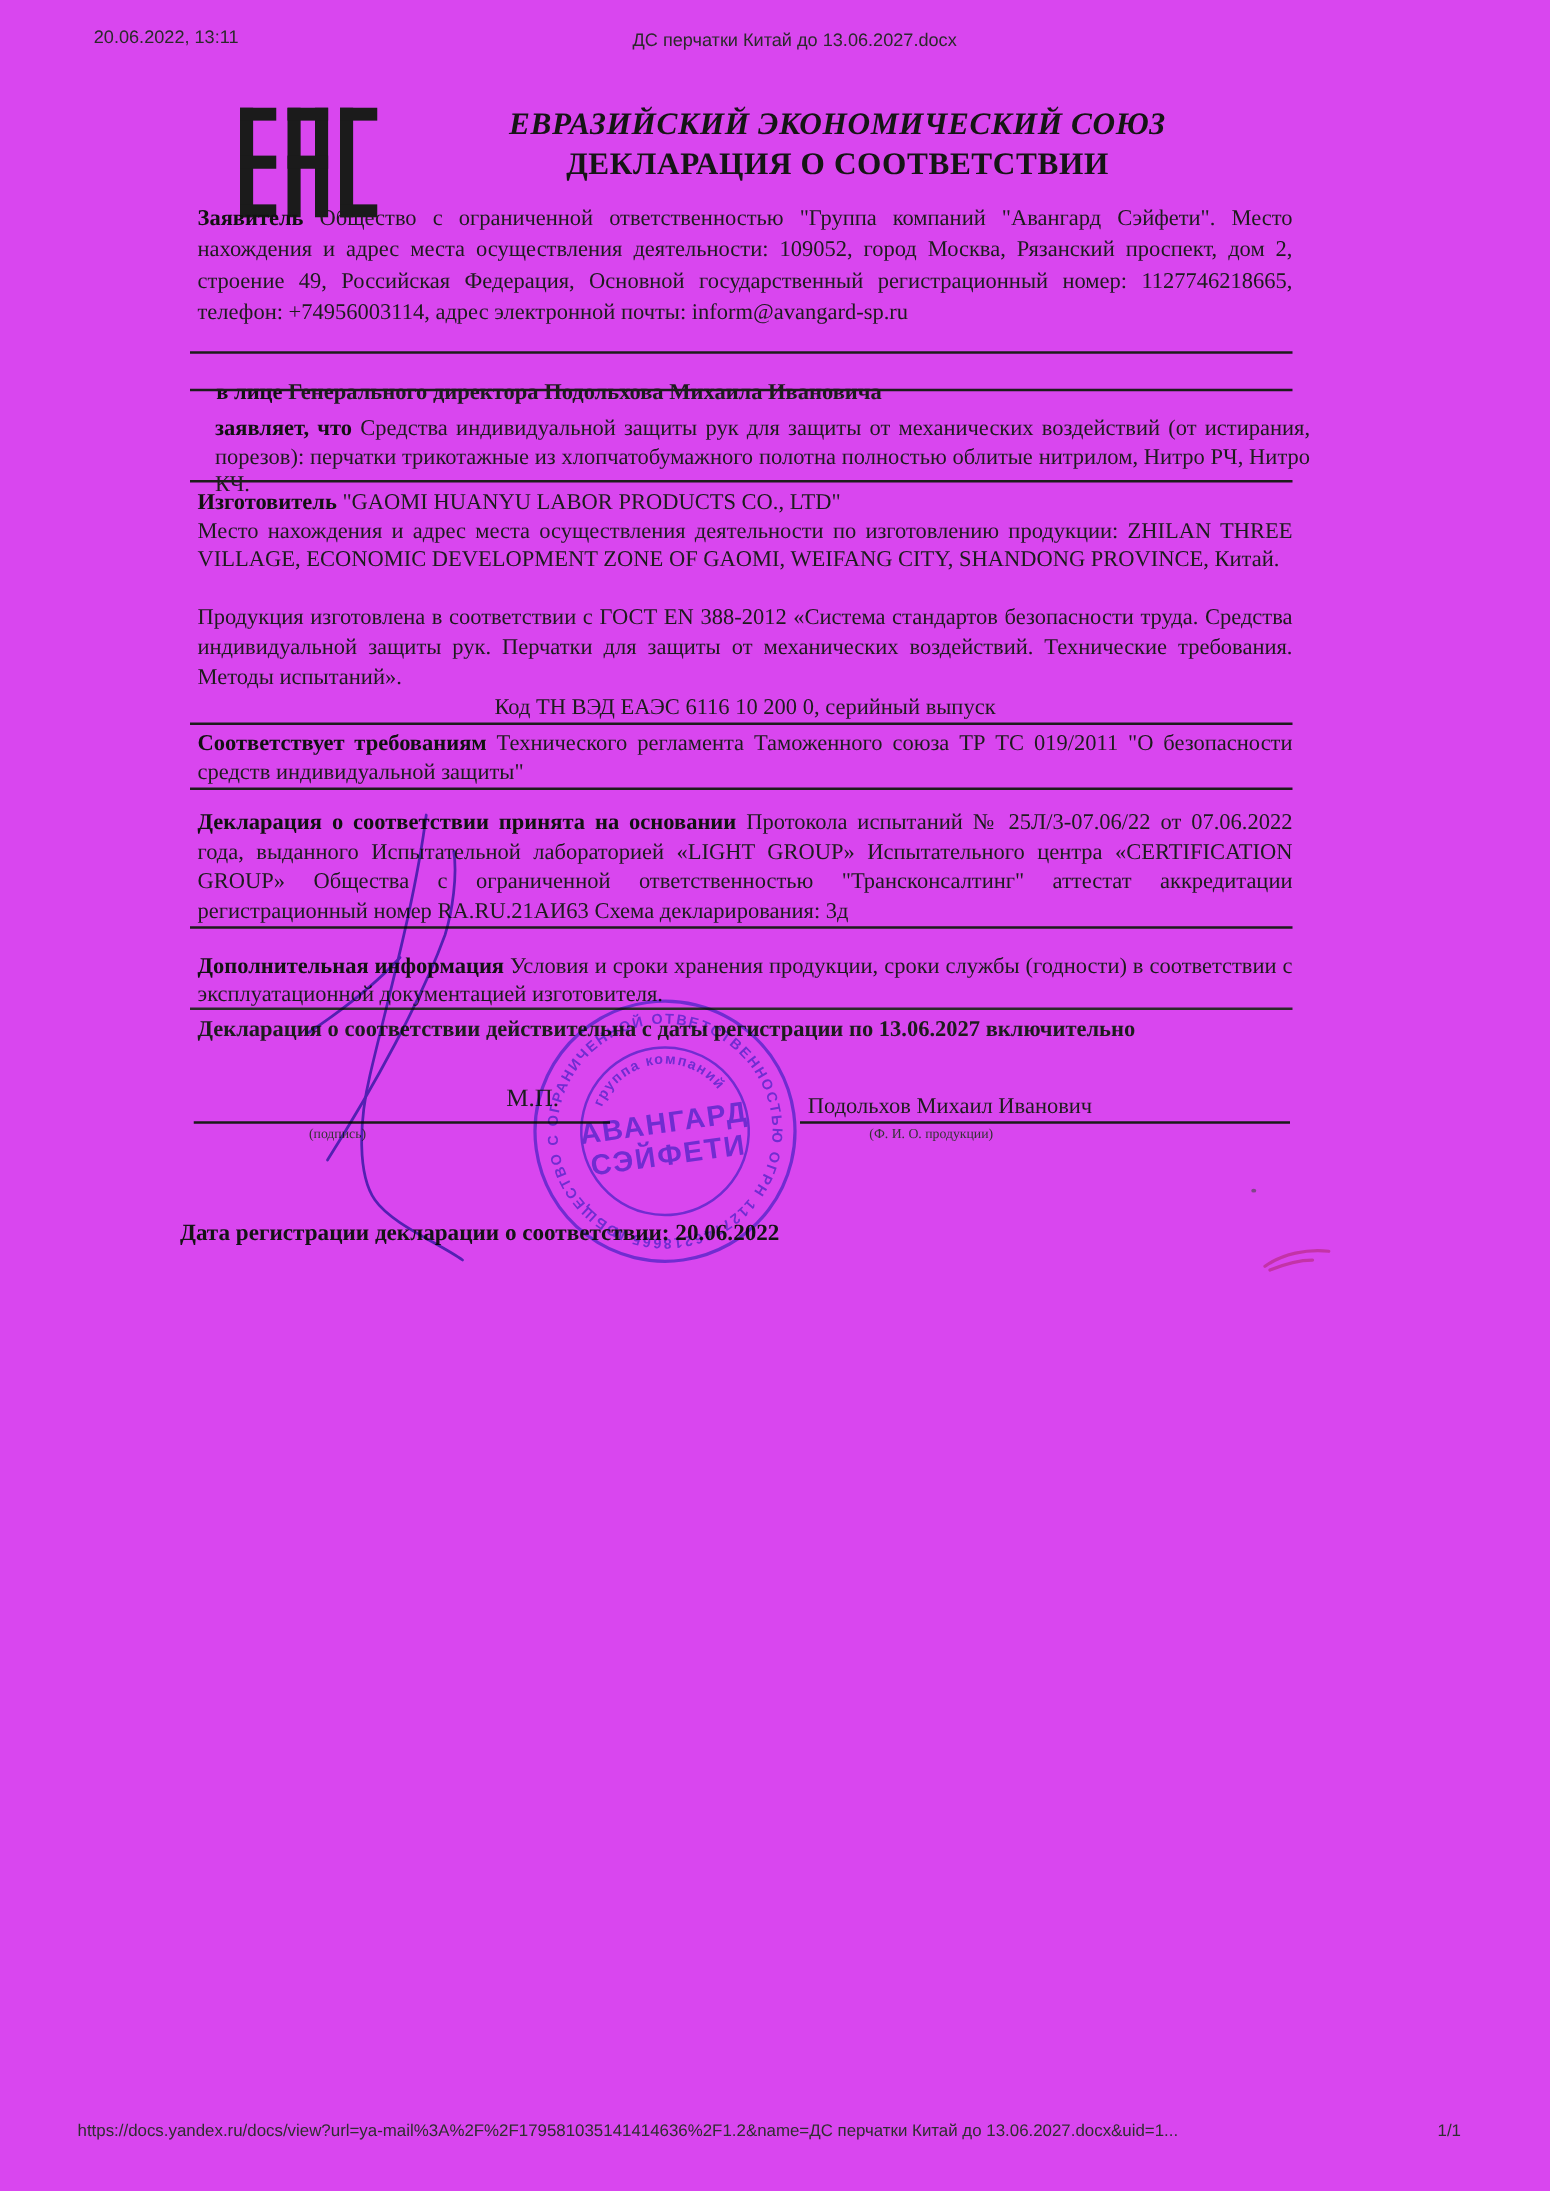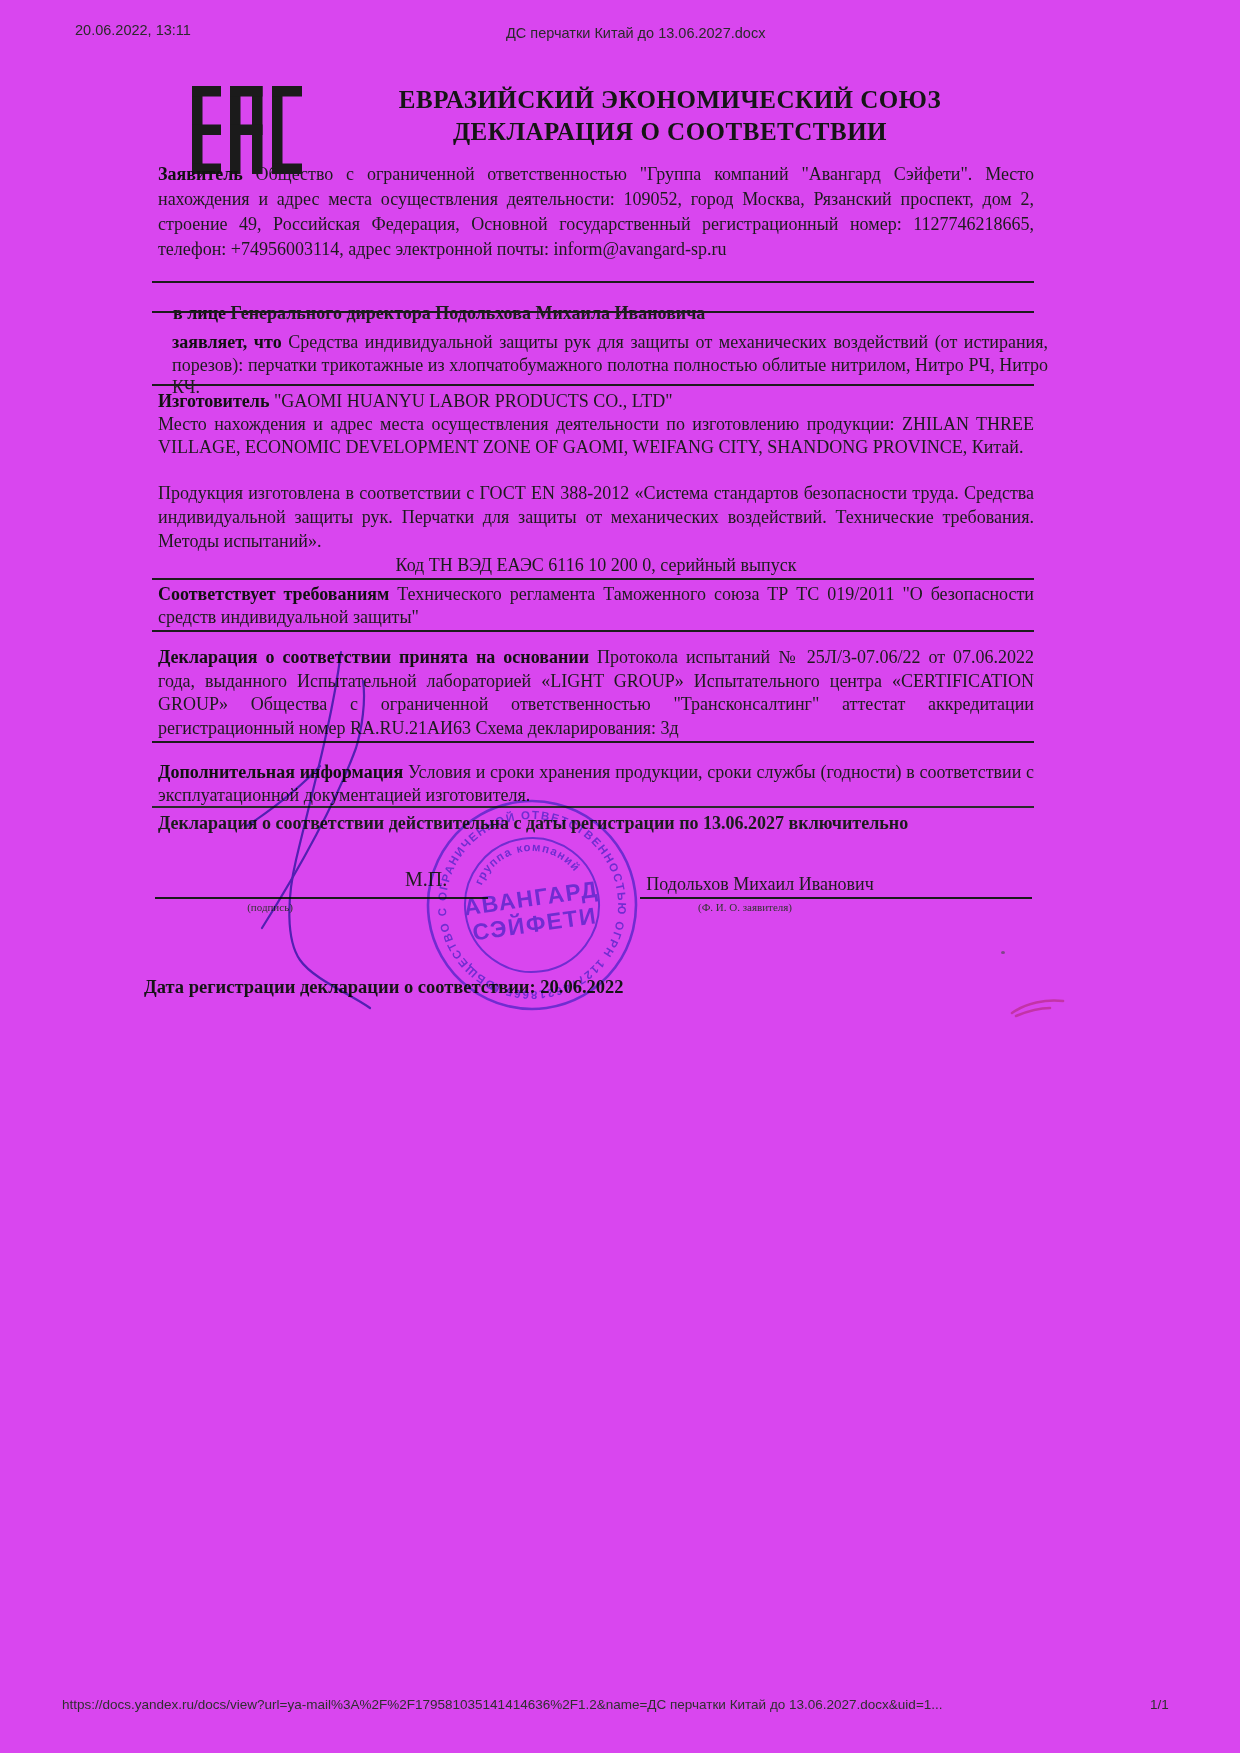--- a/index.html
+++ b/index.html
@@ -43,21 +43,21 @@
       <rect x="60" y="0" width="10.5" height="88"></rect>
       <rect x="38" y="0" width="32.5" height="10.5"></rect>
       <rect x="38" y="38.5" width="32.5" height="10.5"></rect>
 
       <rect x="80" y="0" width="10.5" height="88"></rect>
       <rect x="80" y="0" width="30" height="10.5"></rect>
       <rect x="80" y="77.5" width="30" height="10.5"></rect>
     </g>
   </svg>
 
-  <div class="abs title" style="left:360px;top:86px;">ЕВРАЗИЙСКИЙ ЭКОНОМИЧЕСКИЙ СОЮЗ</div>
+  <div class="abs title" style="left:360px;top:86px;font-style:italic;">ЕВРАЗИЙСКИЙ ЭКОНОМИЧЕСКИЙ СОЮЗ</div>
   <div class="abs title" style="left:360px;top:118px;">ДЕКЛАРАЦИЯ О СООТВЕТСТВИИ</div>
 
   <p class="abs col" style="top:162px;line-height:25px;margin:0;"><b>Заявитель</b> <span>Общество с ограниченной ответственностью "Группа компаний "Авангард Сэйфети". Место нахождения и адрес места осуществления деятельности: 109052, город Москва, Рязанский проспект, дом 2, строение 49, Российская Федерация, Основной государственный регистрационный номер: 1127746218665, телефон: +74956003114, адрес электронной почты: inform@avangard-sp.ru</span></p>
   <div class="abs rule" style="top:281px;"></div>
 
   <p class="abs col" style="top:286px;margin:15px;font-weight:bold;"><b>в лице</b> <span>Генерального директора Подольхова Михаила Ивановича</span></p>
   <div class="abs rule" style="top:311px;"></div>
 
   <p class="abs col" style="top:317px;line-height:22.5px;margin:14px;"><b>заявляет, что</b> <span>Средства индивидуальной защиты рук для защиты от механических воздействий (от истирания, порезов): перчатки трикотажные из хлопчатобумажного полотна полностью облитые нитрилом, Нитро РЧ, Нитро КЧ.</span></p>
   <div class="abs rule" style="top:384px;"></div>
@@ -82,21 +82,21 @@
 
   <p class="abs col" style="top:811px;margin:0;font-weight:bold;text-align:left;">Декларация о соответствии действительна с даты регистрации по 13.06.2027 включительно</p>
 
   <div class="abs" style="left:405px;top:868px;font-size:20px;">М.П.</div>
   <div class="abs" style="left:590px;top:874px;width:340px;text-align:center;font-size:18px;">Подольхов Михаил Иванович</div>
 
   <div class="abs signline" style="left:155px;top:897px;width:333px;"></div>
   <div class="abs signline" style="left:640px;top:897px;width:392px;"></div>
 
   <div class="abs cap" style="left:210px;top:901px;width:120px;">(подпись)</div>
-  <div class="abs cap" style="left:640px;top:901px;width:210px;">(Ф. И. О. заявителя)</div>
+  <div class="abs cap" style="left:640px;top:901px;width:210px;">(Ф. И. О. продукции)</div>
 
   <div class="abs boldline" style="left:144px;top:977px;">Дата регистрации декларации о соответствии: 20.06.2022</div>
 
   <svg class="abs stamp-wrap" viewBox="0 0 224 224">
     <defs>
       <path id="ringPath" d="M 112,112 m -86,0 a 86,86 0 1,1 172,0 a 86,86 0 1,1 -172,0"></path>
       <path id="arcPath" d="M 58,112 a 54,54 0 1,1 108,0"></path>
     </defs>
     <g transform="rotate(-8 112 112)" fill="none" stroke="#5b7fd4" opacity="0.85">
       <circle cx="112" cy="112" r="104" stroke-width="2.6"></circle>

